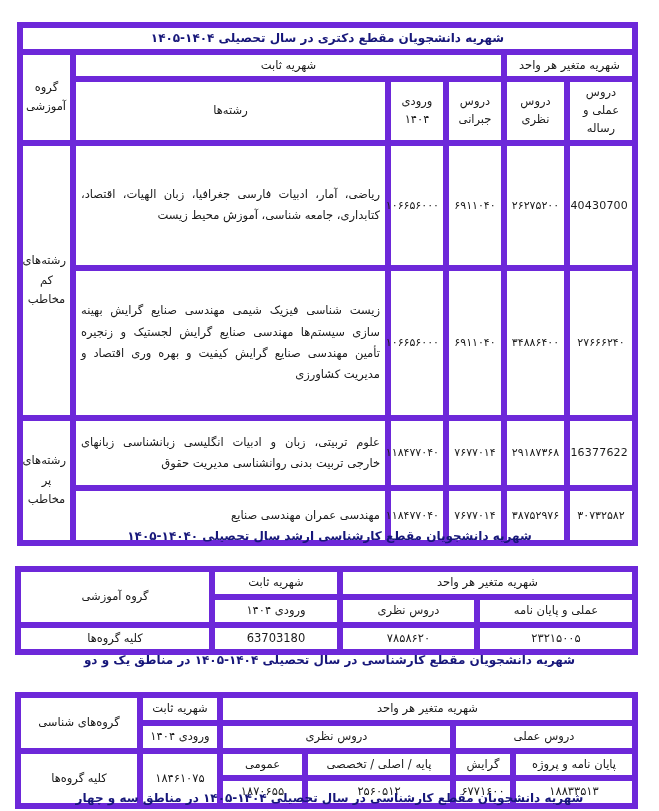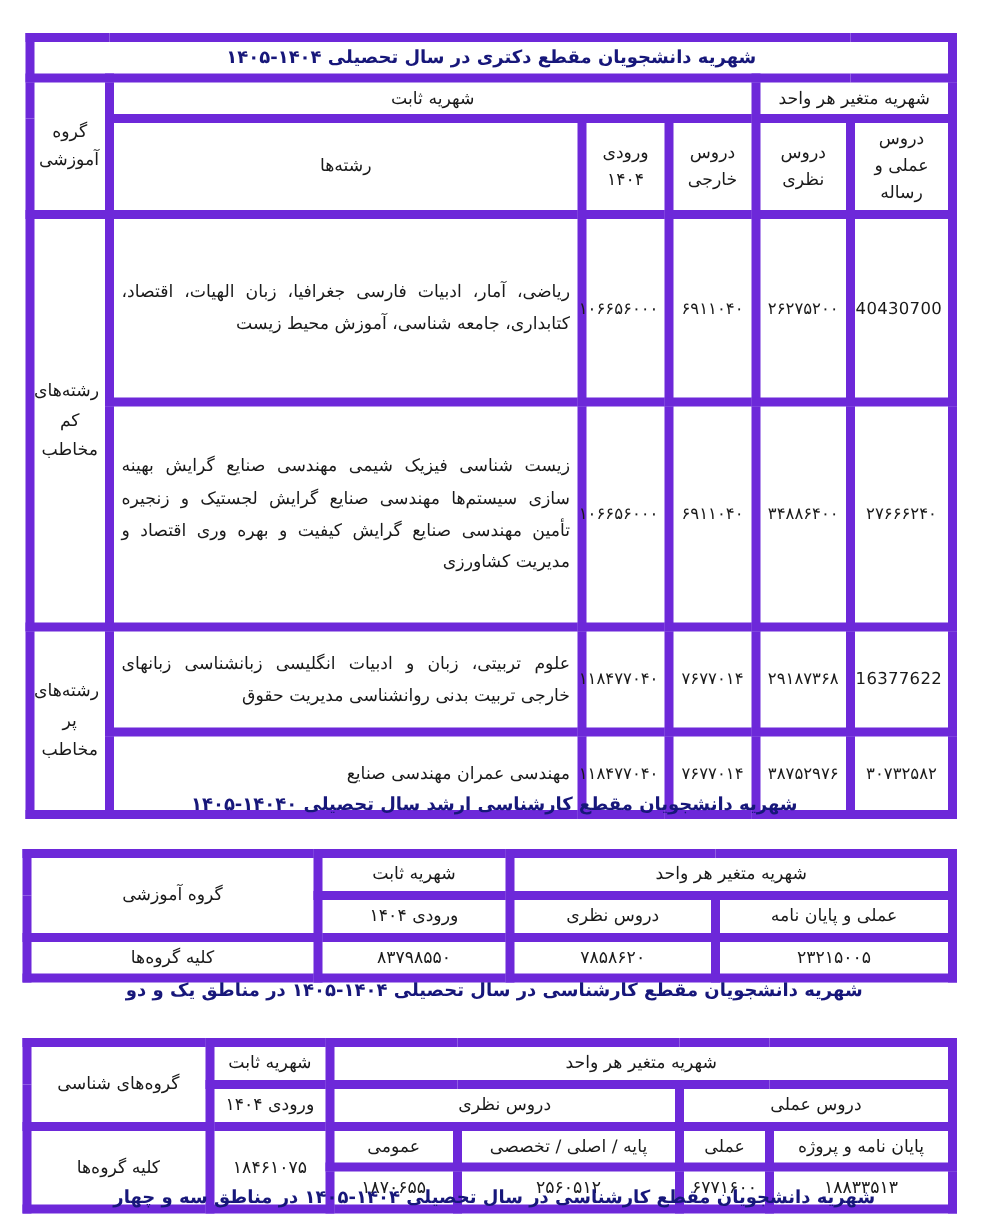--- a/index.html
+++ b/index.html
@@ -117,21 +117,21 @@
 
       <tr class="hdr">
         <td colspan="2">شهریه متغیر هر واحد</td>
         <td colspan="3">شهریه ثابت</td>
         <td rowspan="2" class="grp">گروه آموزشی</td>
       </tr>
 
       <tr class="hdr2">
         <td>دروس عملی و رساله</td>
         <td>دروس نظری</td>
-        <td>دروس خارجی</td>
+        <td>دروس جبرانی</td>
         <td>ورودی ۱۴۰۴</td>
         <td>رشته‌ها</td>
       </tr>
 
       <tr class="r1">
         <td class="num num-cell">40430700</td>
         <td class="num num-cell">۲۶۲۷۵۲۰۰</td>
         <td class="num num-cell">۶۹۱۱۰۴۰</td>
         <td class="num num-cell">۱۰۶۶۵۶۰۰۰</td>
         <td class="majors">ریاضی، آمار، ادبیات فارسی جغرافیا، زبان الهیات، اقتصاد، کتابداری، جامعه شناسی، آموزش محیط زیست</td>
@@ -181,21 +181,21 @@
         <td rowspan="2" class="lbl">گروه آموزشی</td>
       </tr>
       <tr>
         <td>عملی و پایان نامه</td>
         <td>دروس نظری</td>
         <td>ورودی ۱۴۰۴</td>
       </tr>
       <tr>
         <td class="num-cell-r">۲۳۲۱۵۰۰۵</td>
         <td class="num-cell-r">۷۸۵۸۶۲۰</td>
-        <td class="num-cell-r">۸۳۷۹۸۵۵۰</td>
+        <td class="num-cell-r">63703180</td>
         <td class="lbl">کلیه گروه‌ها</td>
       </tr>
     </tbody>
   </table>
 
   <div class="caption" id="cap-bs12">شهریه دانشجویان مقطع کارشناسی در سال تحصیلی ۱۴۰۴-۱۴۰۵ در مناطق یک و دو</div>
 
   <table class="fee" id="t3">
     <colgroup>
       <col class="c1">
@@ -211,21 +211,21 @@
         <td>شهریه ثابت</td>
         <td rowspan="2" class="lbl">گروه‌های شناسی</td>
       </tr>
       <tr>
         <td colspan="2">دروس عملی</td>
         <td colspan="2">دروس نظری</td>
         <td>ورودی ۱۴۰۴</td>
       </tr>
       <tr>
         <td>پایان نامه و پروژه</td>
-        <td>عملی</td>
+        <td>گرایش</td>
         <td>پایه / اصلی / تخصصی</td>
         <td>عمومی</td>
         <td rowspan="2" class="num-cell-r">۱۸۴۶۱۰۷۵</td>
         <td rowspan="2" class="lbl">کلیه گروه‌ها</td>
       </tr>
       <tr>
         <td class="num-cell-r">۱۸۸۳۳۵۱۳</td>
         <td class="num-cell-r">۶۷۷۱۶۰۰</td>
         <td class="num-cell-r">۲۵۶۰۵۱۲</td>
         <td class="num-cell-r">۱۸۷۰۶۵۵</td>

